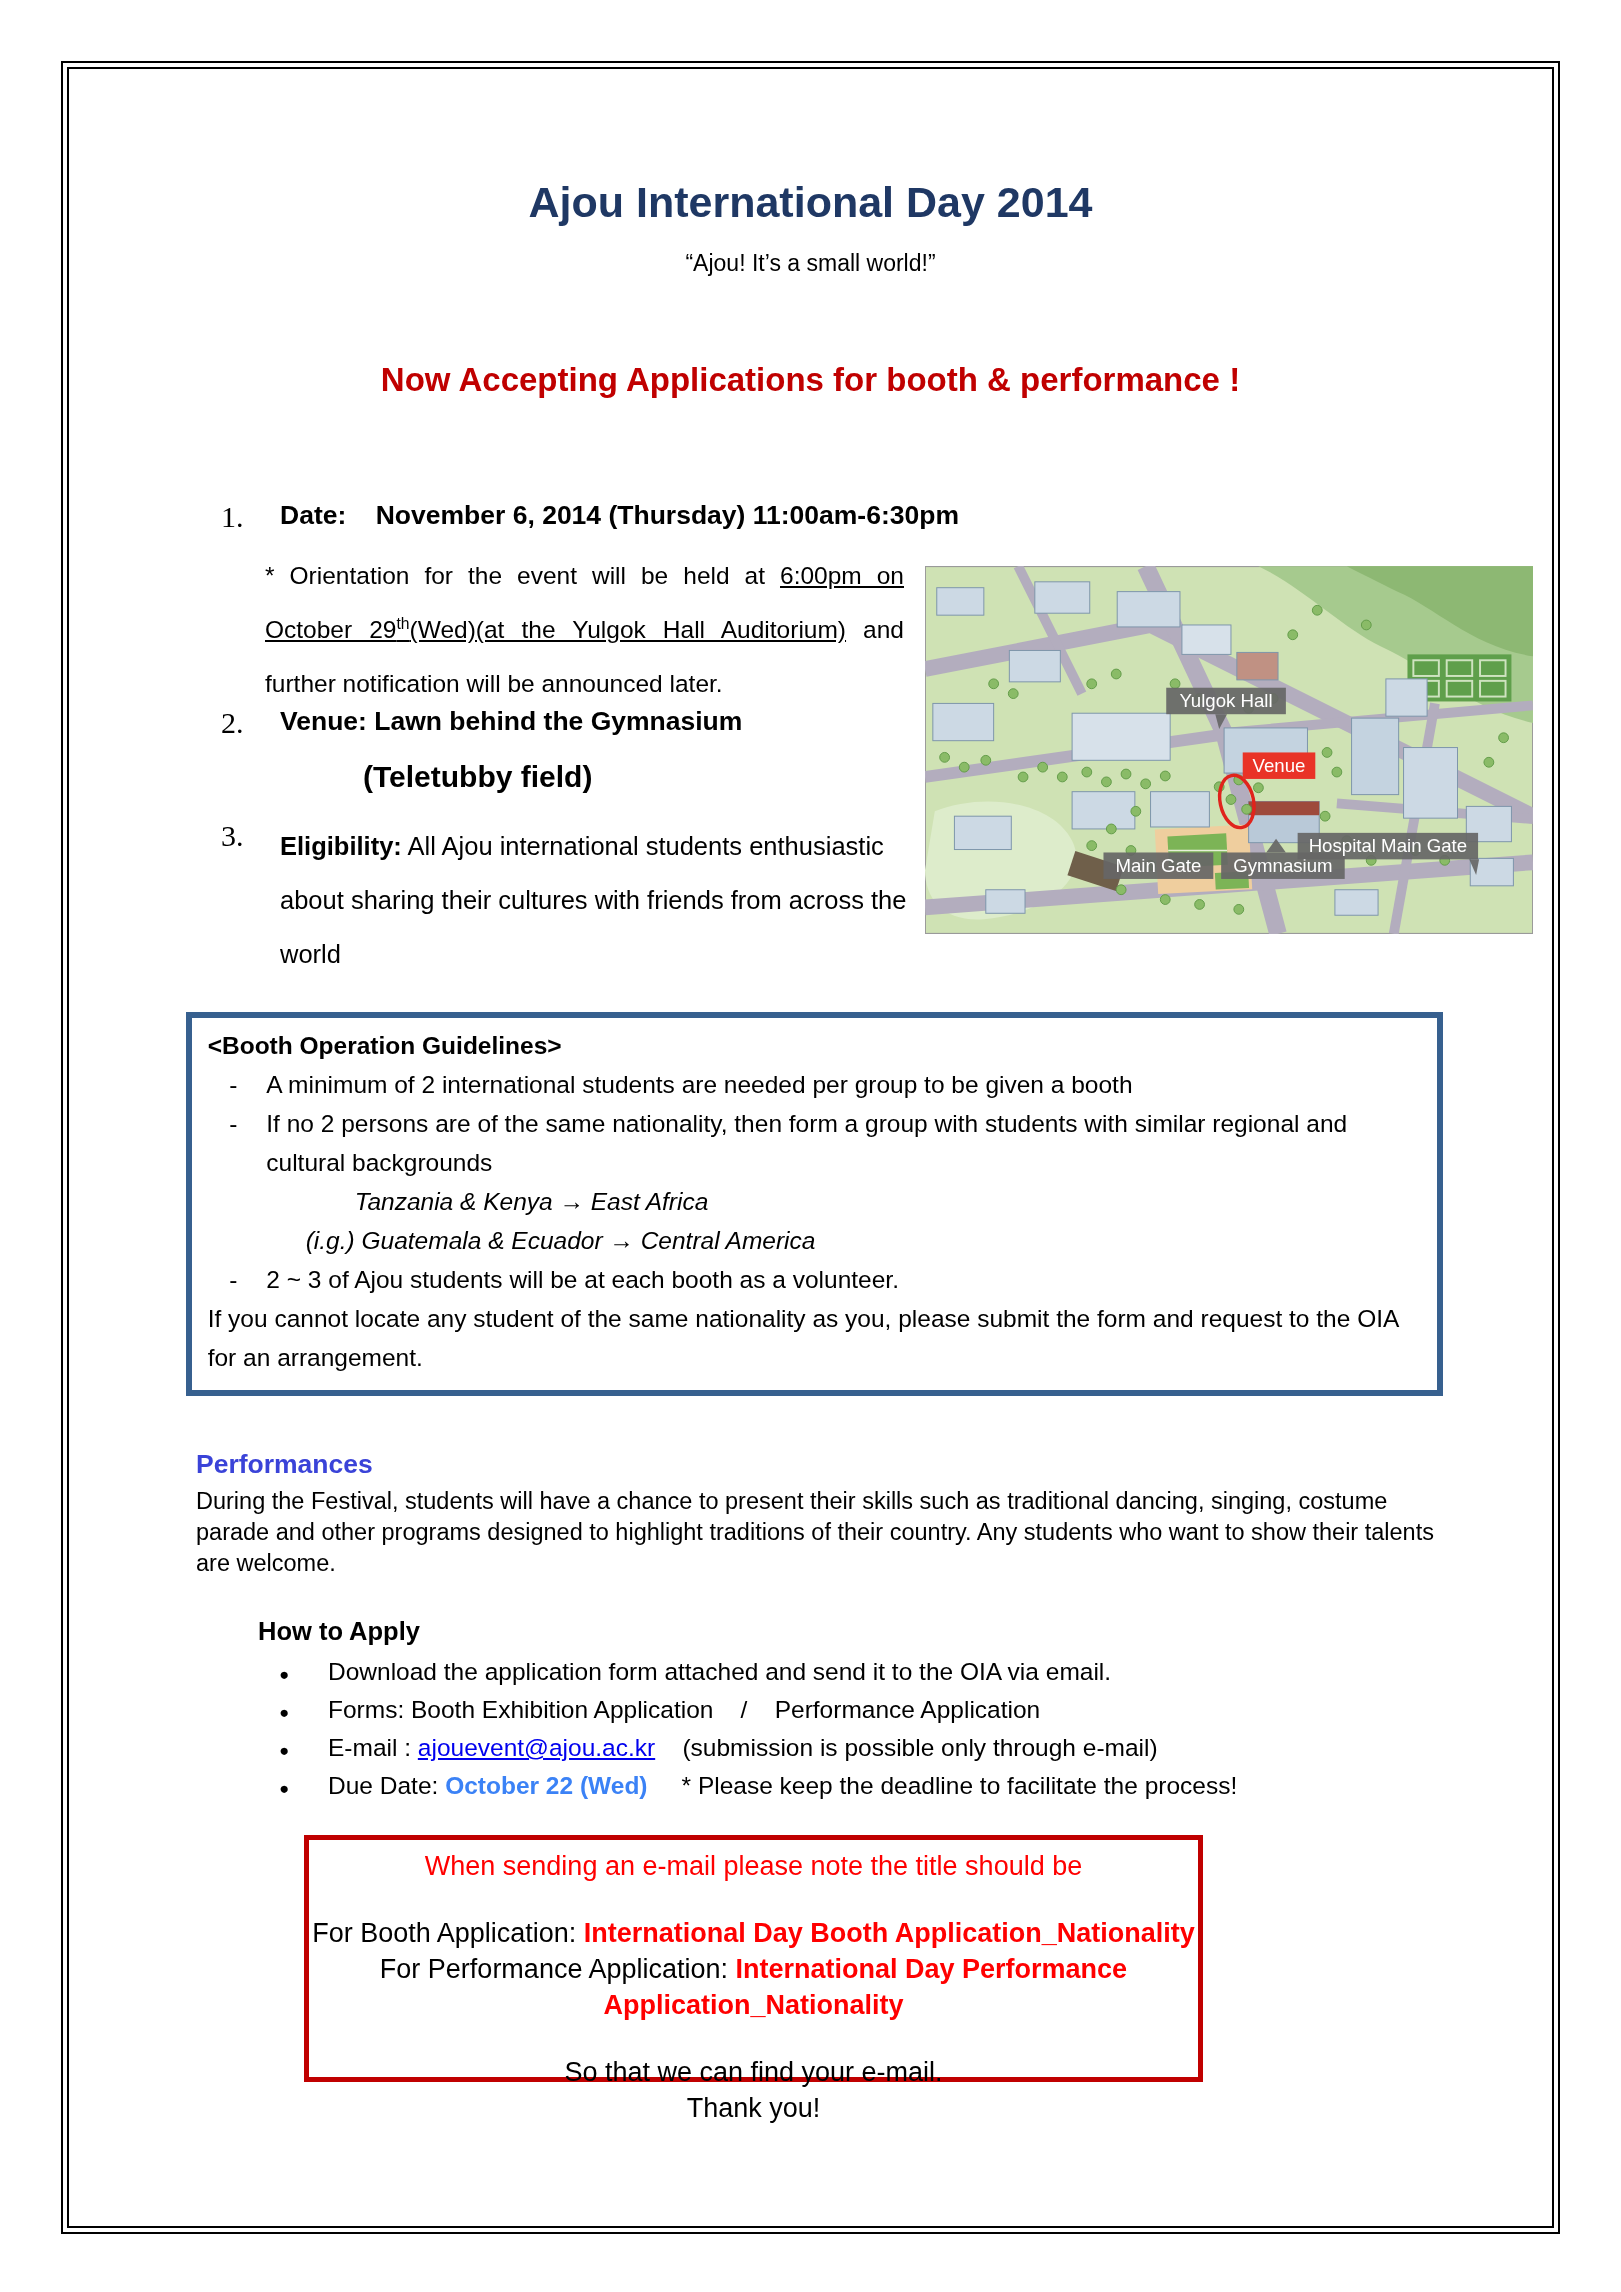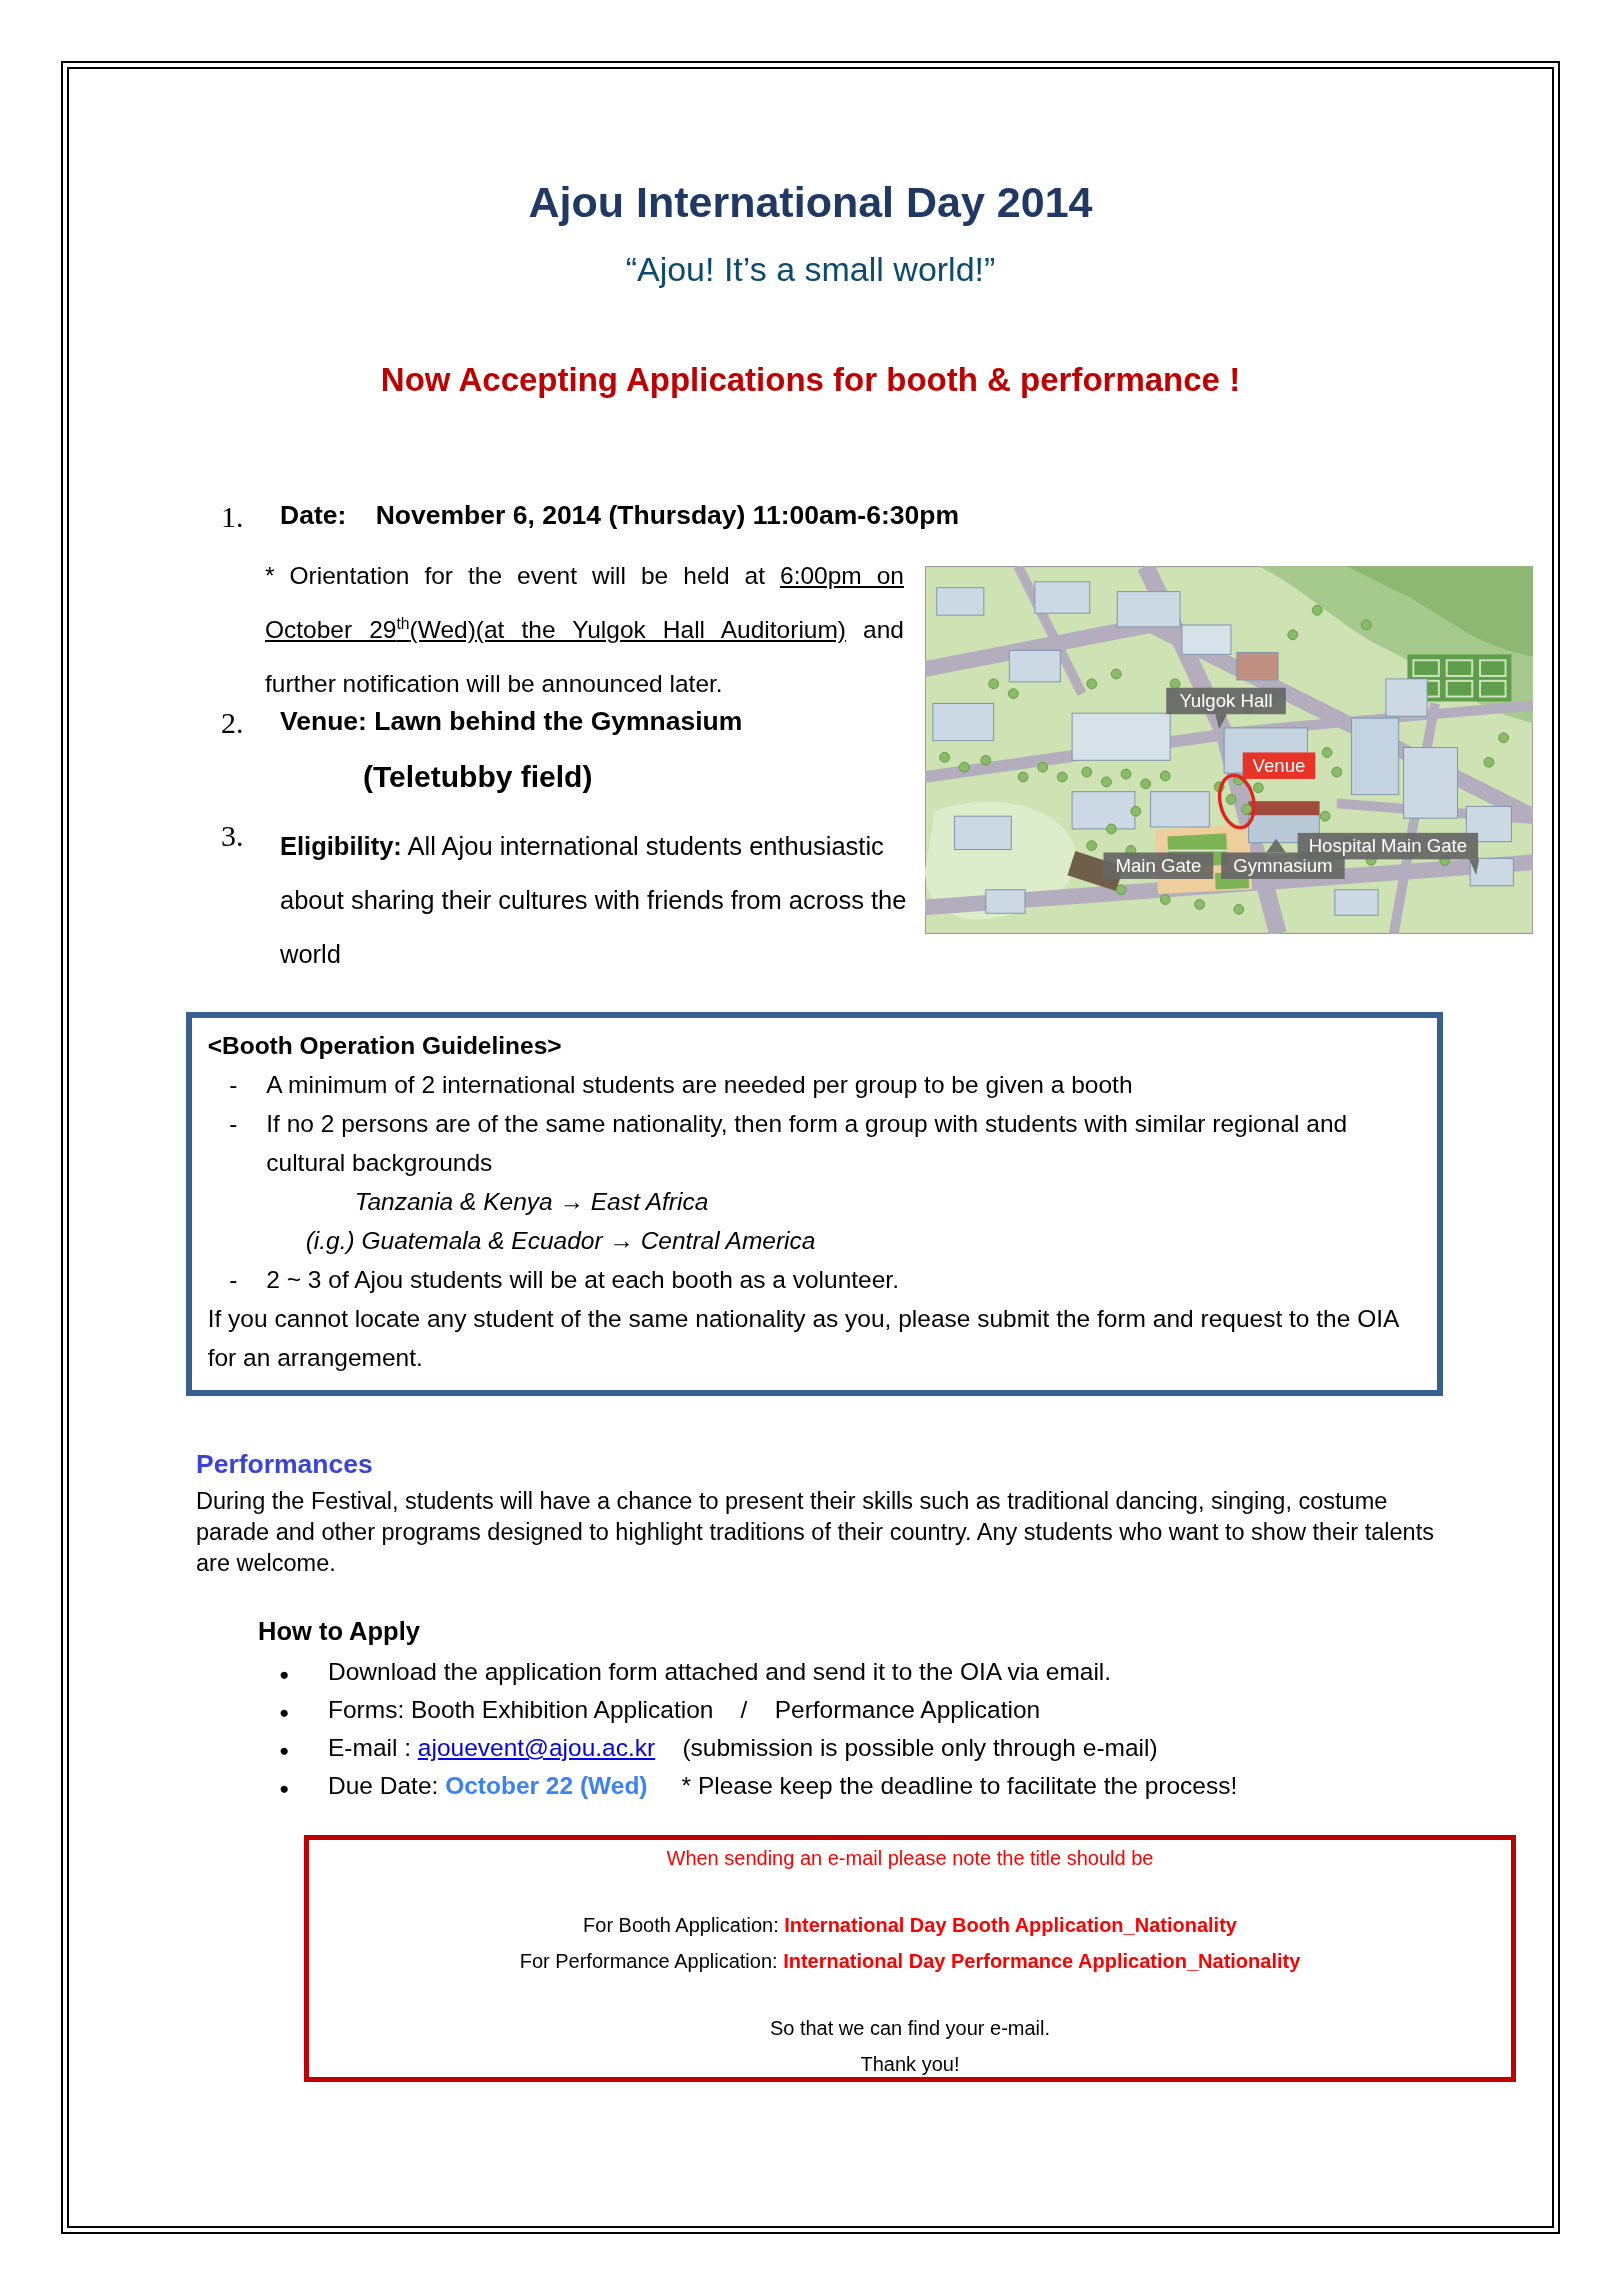--- a/index.html
+++ b/index.html
@@ -6,21 +6,21 @@
   .page{
     position:relative;width:1621px;height:2293px;background:#ffffff;
     font-family:"Liberation Sans",sans-serif;color:#000;overflow:hidden;
   }
   .frame-outer{position:absolute;left:61px;top:61px;right:61px;bottom:59px;border:2px solid #000;}
   .frame-inner{position:absolute;left:67px;top:67px;right:67px;bottom:65px;border:2.9px solid #000;}
 
   .doc-title{position:absolute;top:178px;left:0;width:100%;text-align:center;
     font-size:43px;font-weight:bold;color:#1F3864;letter-spacing:0px;}
   .doc-subtitle{position:absolute;top:250px;left:0;width:100%;text-align:center;
-    font-size:34px;color:#0c4a6e;}
+    font-size:23px;color:#000000;}
   .banner{position:absolute;top:361px;left:0;width:100%;text-align:center;
     font-size:33px;font-weight:bold;color:#C00000;}
 
   .list{position:absolute;left:221px;top:500px;width:765px;}
   .li-row{position:absolute;display:flex;}
   .li-num{width:59px;flex:0 0 59px;font-family:"Liberation Serif",serif;font-size:30px;}
   .li-text{font-size:26.5px;font-weight:bold;white-space:pre-wrap;}
   .row-1{top:0;left:0;}
   .orient{position:absolute;top:49px;left:44px;width:639px;font-size:24.5px;
     line-height:54px;text-align:justify;}
@@ -51,23 +51,23 @@
   .perf-h{font-size:26.5px;font-weight:bold;color:#3A43D8;}
   .perf-p{font-size:23.5px;line-height:31px;margin-top:5.9px;text-align:left;}
 
   .howto{position:absolute;left:258px;top:1617px;font-size:25.5px;font-weight:bold;}
   .bullets{position:absolute;left:279px;top:1658px;width:1157px;}
   .b-row{display:flex;align-items:baseline;height:38px;font-size:24.5px;white-space:pre-wrap;}
   .b-dot{flex:0 0 49px;font-size:16.7px;}
   .b-link{color:#0000EE;text-decoration:underline;}
   .b-due{color:#3b82f6;font-weight:bold;}
 
-  .notice{position:absolute;left:304px;top:1835px;width:1212px;height:247px;
+  .notice{position:absolute;left:304px;top:1835px;width:899px;height:247px;
     border:5.9px solid #C00000;box-sizing:border-box;text-align:center;
-    font-size:20px;line-height:36px;padding-top:0;}
+    font-size:27px;line-height:36px;padding-top:8px;}
   .n-red{color:#FF0000;}
   .n-strong{color:#FF0000;font-weight:bold;}
   .n-gap{height:31px;}
 </style>
 </head>
 <body>
 
 <div class="page">
   <div class="frame-outer"></div>
   <div class="frame-inner"></div>

